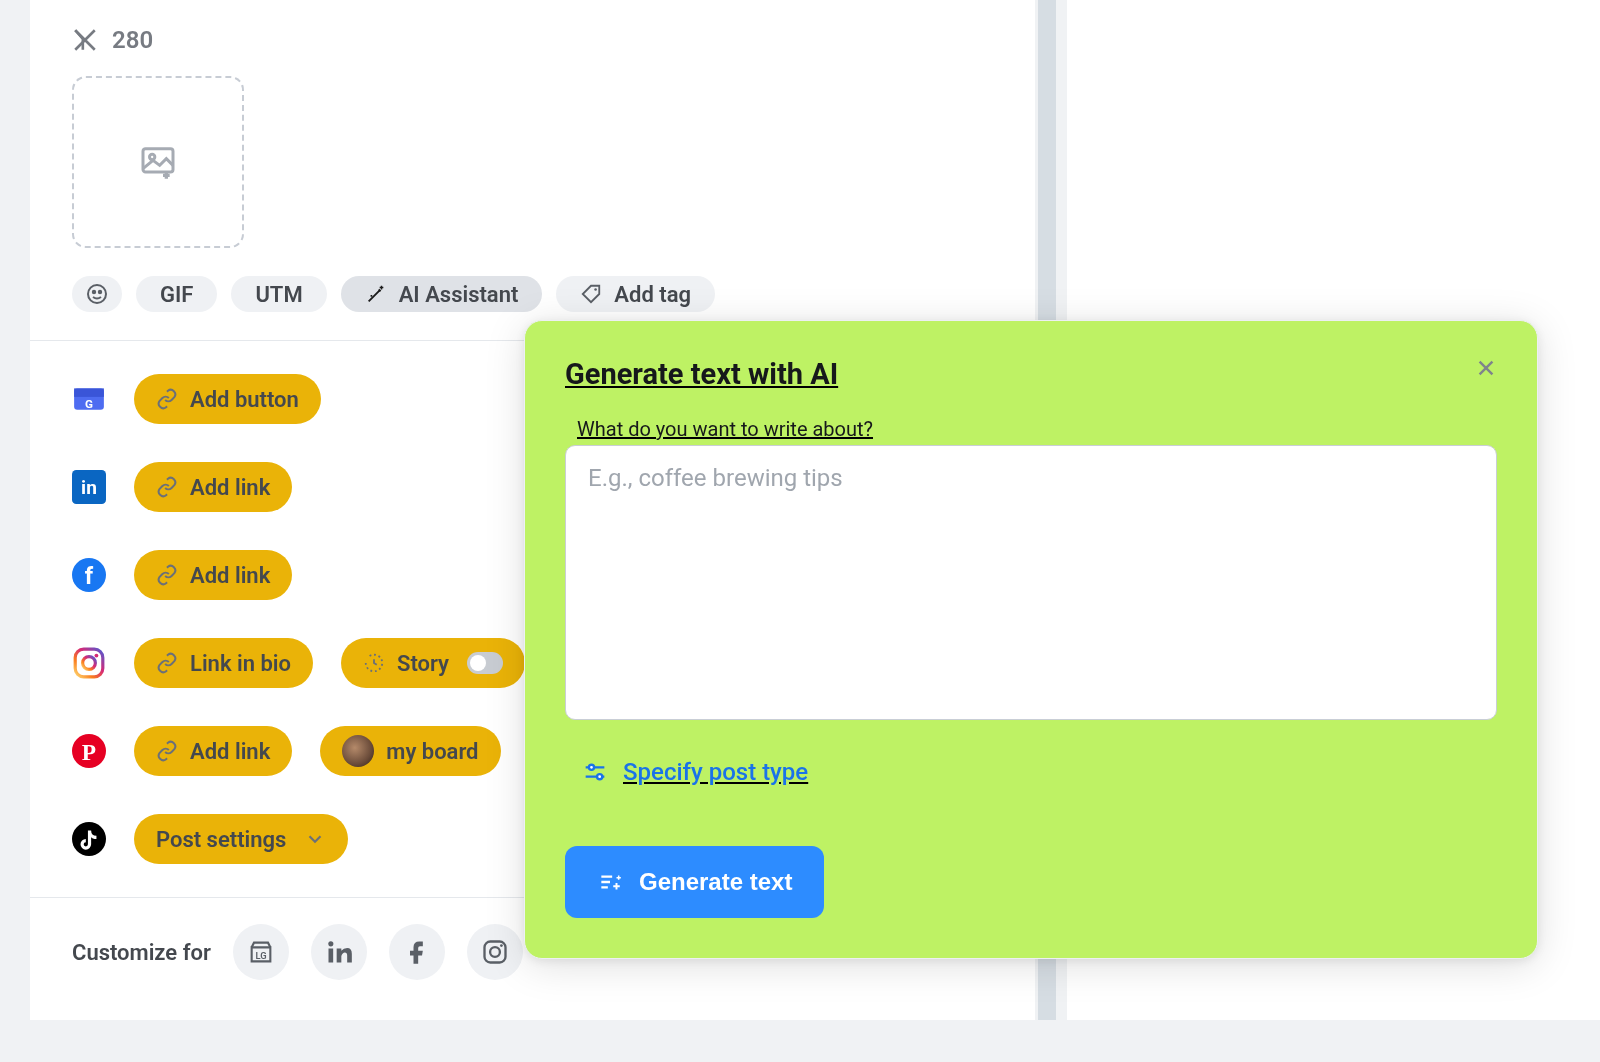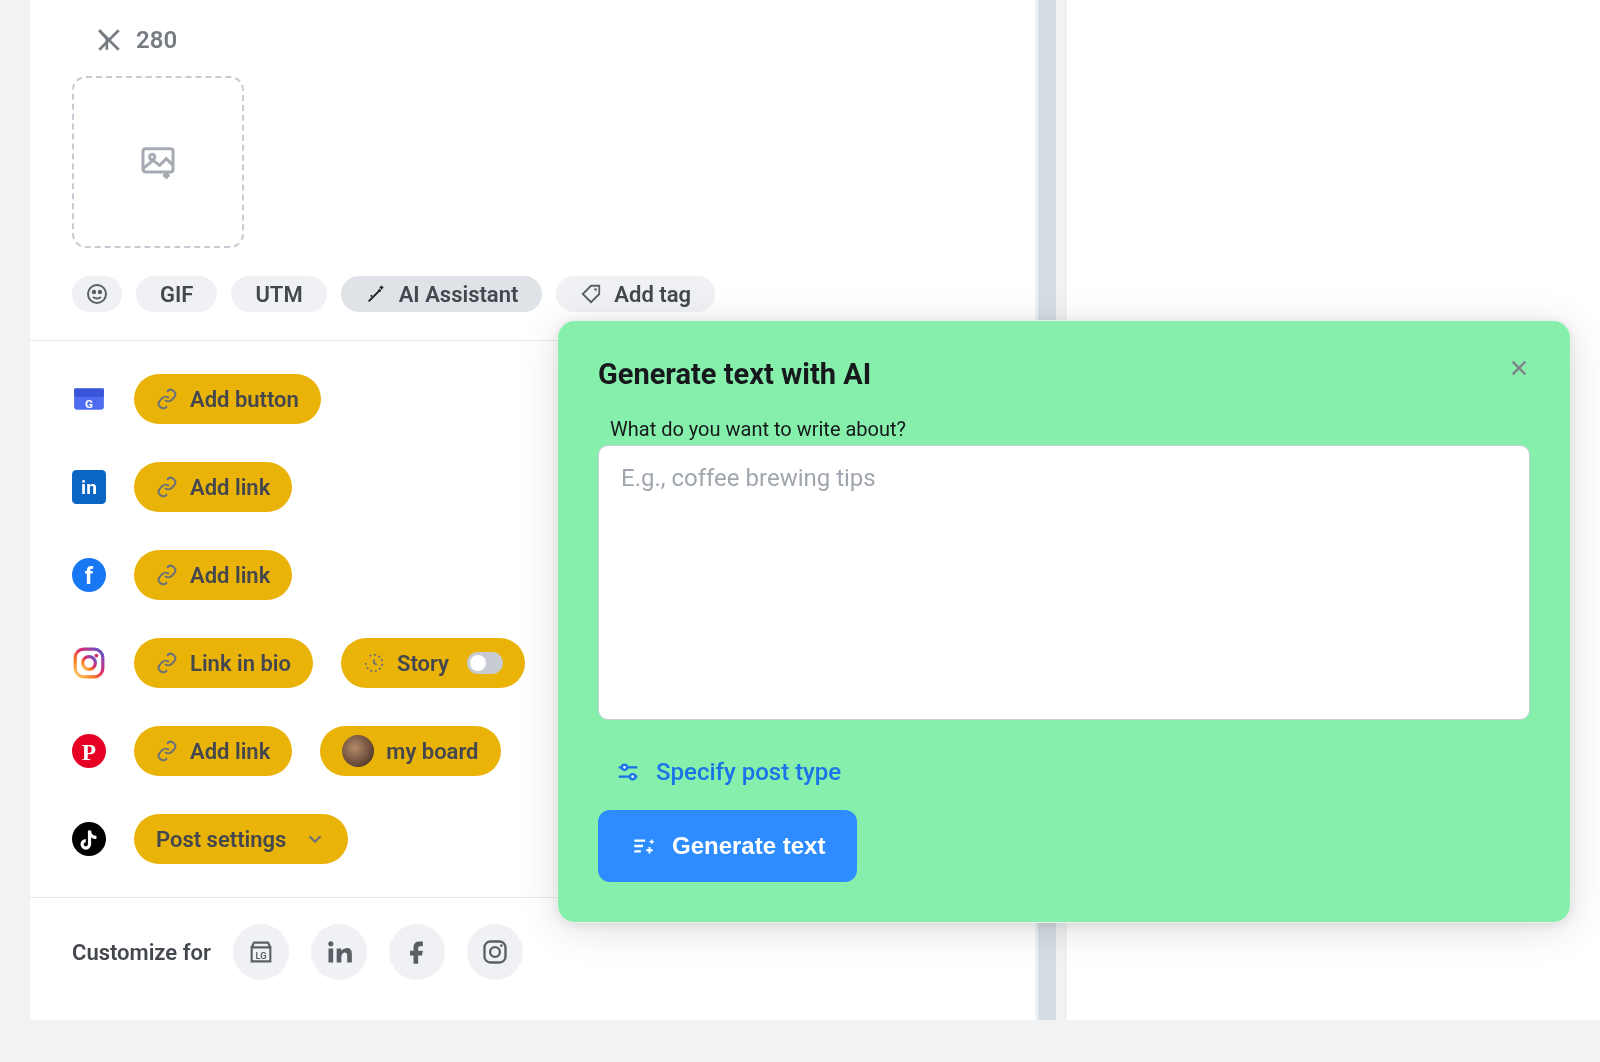--- a/index.html
+++ b/index.html
@@ -37,21 +37,20 @@
     }
 
     .topline {
       display: flex;
       align-items: center;
       gap: 14px;
       padding: 26px 34px 0 42px;
       font-size: 24px;
       font-weight: 600;
       color: #777b82;
-      margin-left: 24px;
     }
     .x-icon { width: 26px; height: 26px; }
 
     .media-add {
       margin: 22px 0 0 42px;
       width: 172px;
       height: 172px;
       border: 2px dashed #c7ccd4;
       border-radius: 14px;
       display: flex;
@@ -155,29 +154,30 @@
       width: 56px; height: 56px; border-radius: 50%;
       background: #eff1f4;
       display: inline-flex; align-items: center; justify-content: center;
       cursor: pointer;
     }
     .cust-icon svg { width: 28px; height: 28px; color: #5a5f66; }
 
     
     .ai-modal {
       position: absolute;
-      left: 557px;
+      left: 524px;
       top: 320px;
       width: 1014px;
-      background: #86efac;
+      background: #bef264;
       border-radius: 18px;
       box-shadow: 0 6px 40px rgba(0,0,0,0.13), 0 2px 10px rgba(0,0,0,0.08);
       border: 1px solid #edf0f3;
       padding: 36px 40px 40px 40px;
       z-index: 50;
+      text-decoration: underline;
     }
     .ai-header {
       display: flex; justify-content: space-between; align-items: flex-start;
     }
     .ai-title {
       font-size: 29px; font-weight: 700; color: #16181b;
     }
     .ai-close { cursor: pointer; color: #7f848c; }
     .ai-close svg { width: 22px; height: 22px; }
     .ai-sub {
@@ -200,21 +200,21 @@
       padding-left: 16px;
     }
     .specify-link {
       display: inline-flex; align-items: center; gap: 14px;
       font-size: 24px; font-weight: 500; color: #1a73e8;
       cursor: pointer;
     }
     .specify-link svg { width: 28px; height: 28px; }
 
     .generate-btn {
-      margin-top: 24px;
+      margin-top: 60px;
       background: #2d8cff;
       color: #fff;
       border: none;
       border-radius: 12px;
       height: 72px;
       padding: 0 32px;
       display: inline-flex; align-items: center; gap: 16px;
       font-size: 24px; font-weight: 600;
       cursor: pointer;
     }

